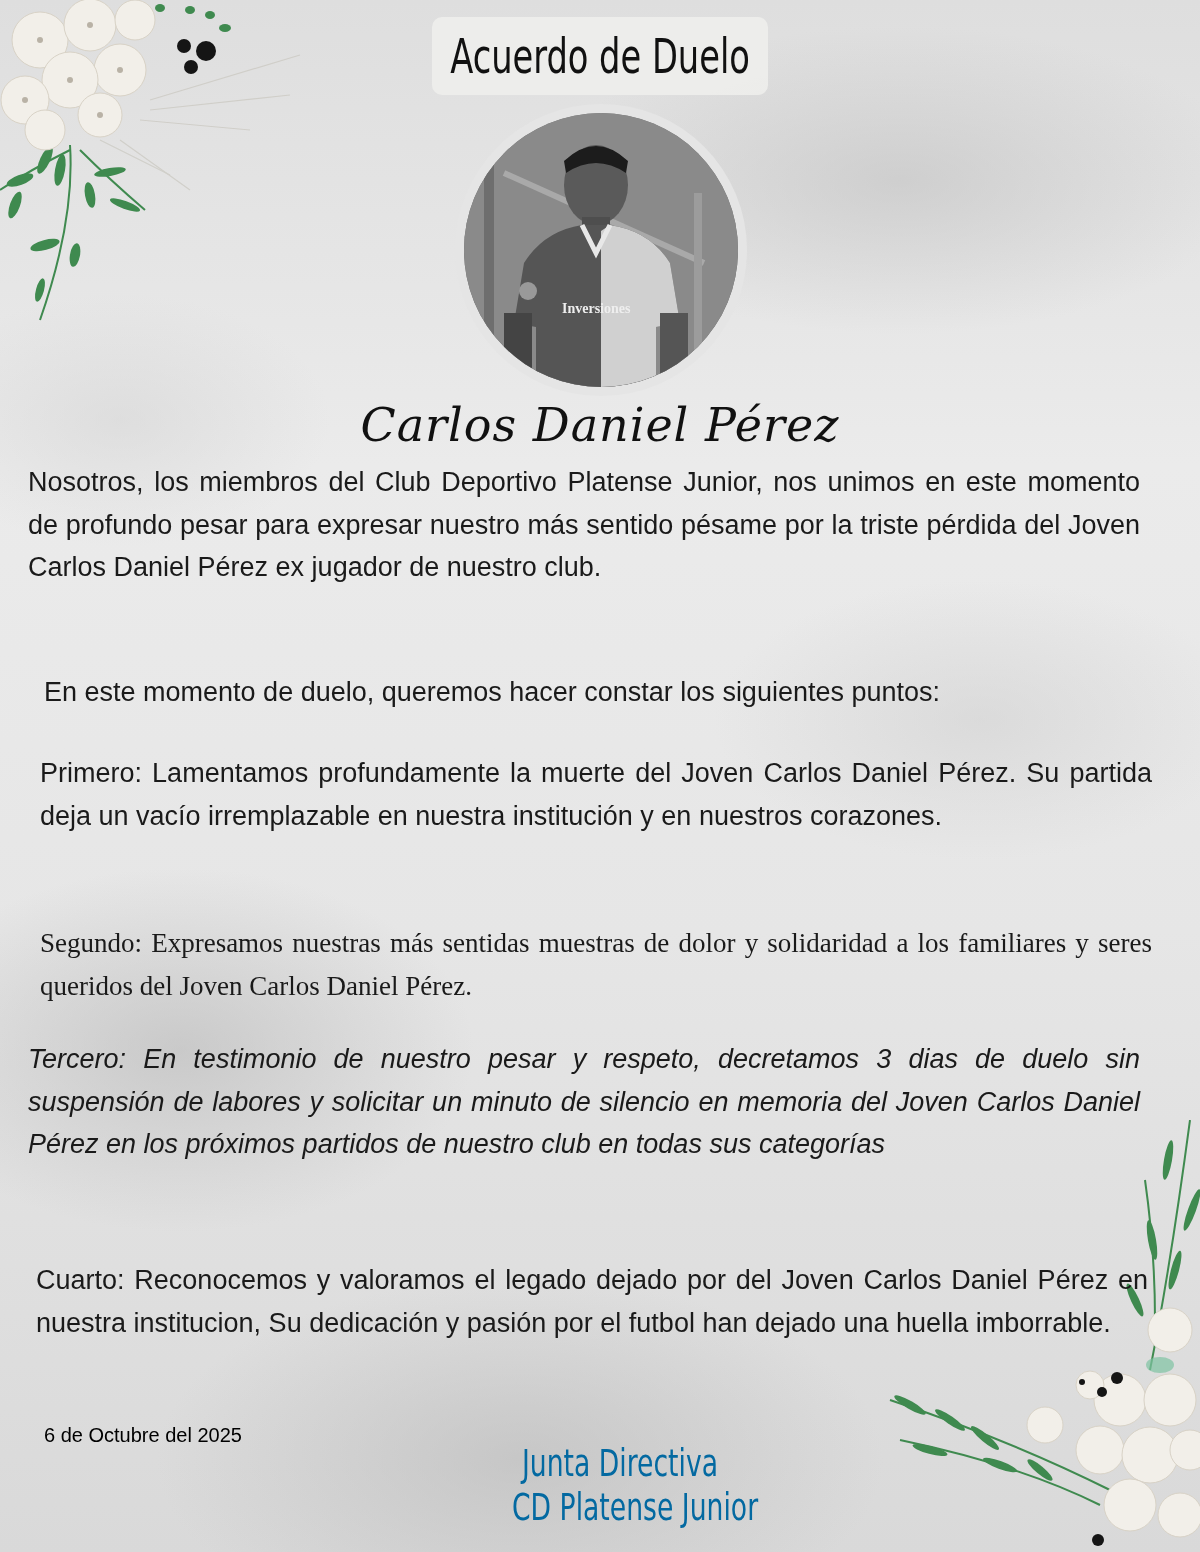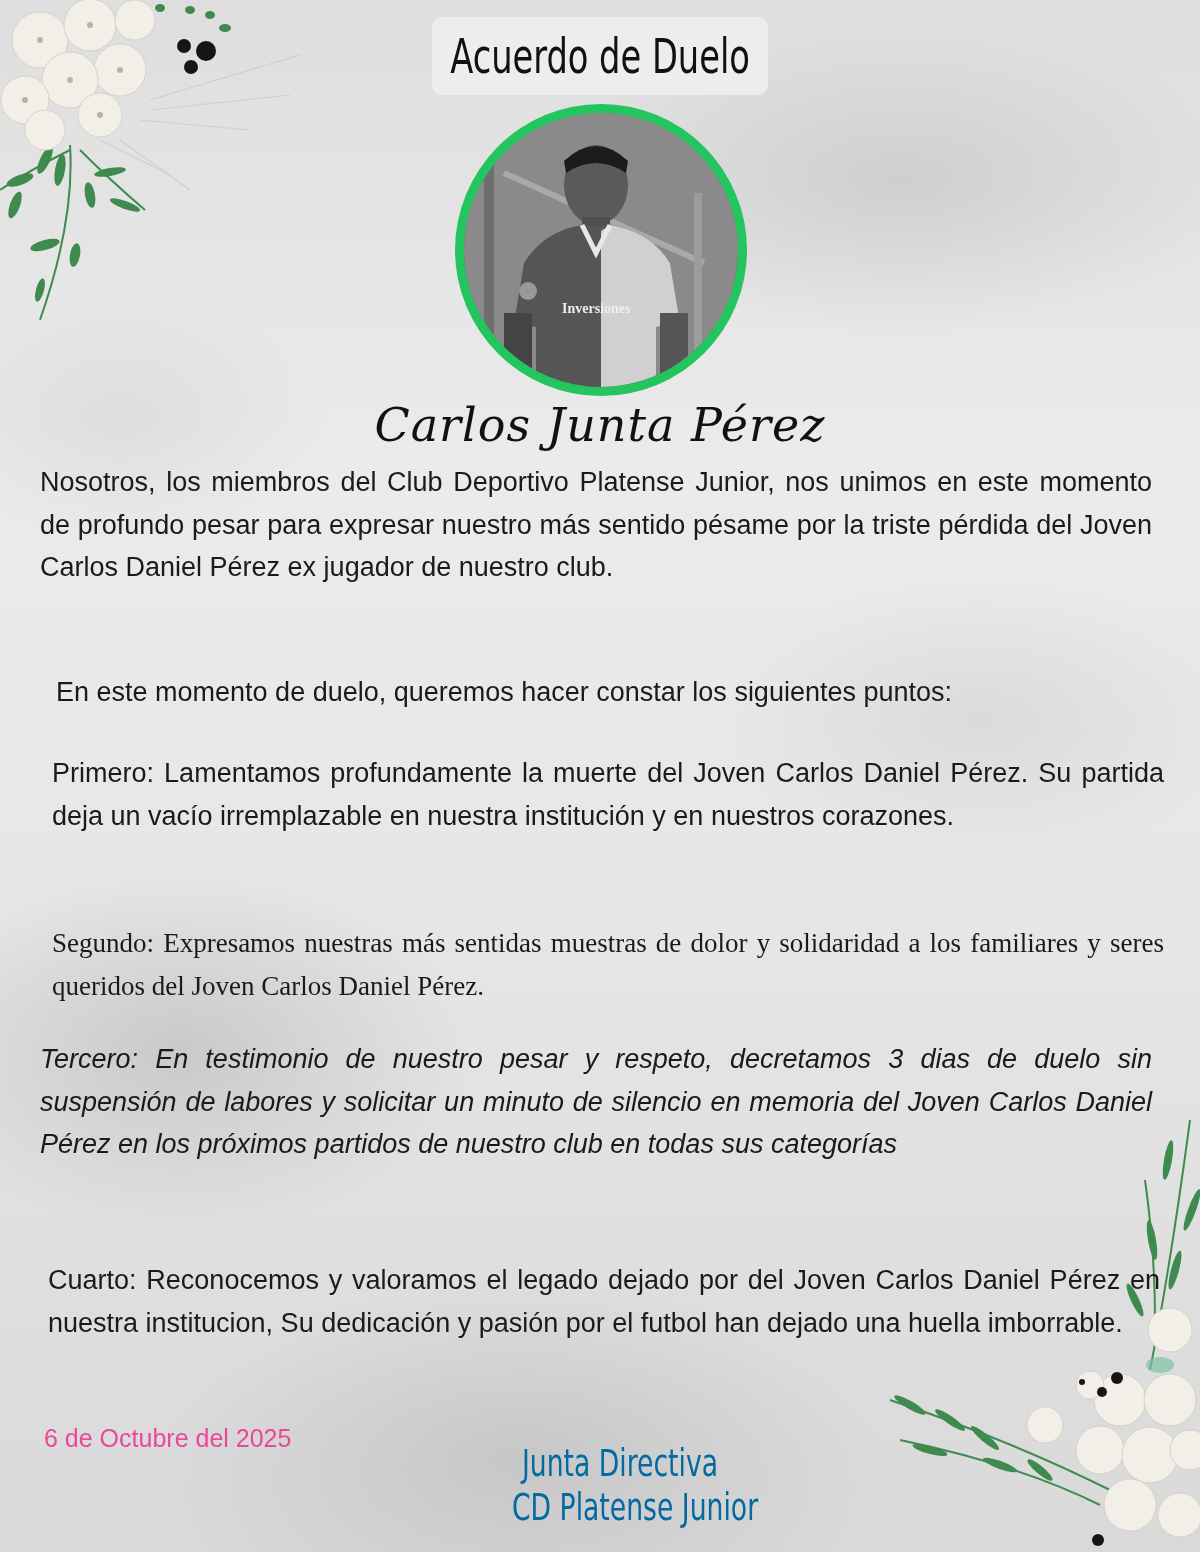--- a/index.html
+++ b/index.html
@@ -20,39 +20,39 @@
     background: rgba(238,238,236,0.92); border-radius: 10px;
     display: flex; align-items: center; justify-content: center;
   }
   .title-text {
     font-family: "DejaVu Sans Condensed", "DejaVu Sans", sans-serif;
     font-size: 48px; letter-spacing: 0px; color: #111;
     transform: scaleX(0.78); white-space: nowrap;
   }
   .photo-wrap {
     position: absolute; left: 455px; top: 104px; width: 292px; height: 292px;
-    border-radius: 50%; background: #22c55e; padding: 0;
+    border-radius: 50%; background: #e5e5e5; padding: 0;
   }
   .photo {
     position: absolute; left: 9px; top: 9px; width: 274px; height: 274px; border-radius: 50%;
     overflow: hidden;
     background: radial-gradient(circle at 50% 40%, #9a9a9a, #6c6c6c 60%, #4a4a4a);
   }
   .name-script {
     position: absolute; left: 0; right: 0; top: 398px; text-align: center;
     font-family: "DejaVu Serif", serif; font-style: italic;
     font-size: 46px; color: #111; letter-spacing: 1px;
   }
   .body-text {
-    position: absolute; left: 40px; width: 1112px;
+    position: absolute; left: 28px; width: 1112px;
     font-size: 27px; line-height: 42.5px; text-align: justify; color: #1a1a1a;
   }
   .body-text.nojust { text-align: left; }
   .date {
-    position: absolute; left: 44px; top: 1424px; font-size: 25px; color: #ec4899;
+    position: absolute; left: 44px; top: 1424px; font-size: 20px; color: #000000;
   }
   .signature {
     position: absolute; left: 470px; width: 300px; top: 1442px; text-align: center;
     font-family: "DejaVu Sans", sans-serif; font-size: 37px; line-height: 44px; color: #0369a1;
   }
   .signature span { display: block; transform: scaleX(0.72); white-space: nowrap; }
   .deco { position: absolute; }
 </style>
 </head>
 <body>
@@ -170,21 +170,21 @@
       <path d="M137 118 L146 112 Q186 118 206 150 L216 210 L192 214 L192 274 L137 274 Z" fill="#d0d0d0"></path>
       <path d="M118 112 L132 140 L146 112" stroke="#e8e8e8" stroke-width="5" fill="none"></path>
       <text x="98" y="200" font-family="Liberation Serif, serif" font-size="14" fill="#eee" font-weight="bold">Inversiones</text>
       <circle cx="64" cy="178" r="9" fill="#999"></circle>
       <rect x="40" y="200" width="28" height="74" fill="#444"></rect>
       <rect x="196" y="200" width="28" height="74" fill="#555"></rect>
     </svg>
   </div>
 </div>
 
-<div class="name-script">Carlos Junta Pérez</div>
+<div class="name-script">Carlos Daniel Pérez</div>
 
 <p class="body-text" style="top:461px;margin:0;">Nosotros, los miembros del Club Deportivo Platense Junior, nos unimos en este momento de profundo pesar para expresar nuestro más sentido pésame por la triste pérdida del Joven Carlos Daniel Pérez ex jugador de nuestro club.</p>
 <p class="body-text nojust" style="top:655px;margin:16px;">En este momento de duelo, queremos hacer constar los siguientes puntos:</p>
 <p class="body-text" style="top:740px;margin:12px;">Primero: Lamentamos profundamente la muerte del Joven Carlos Daniel Pérez. Su partida deja un vacío irremplazable en nuestra institución y en nuestros corazones.</p>
 <p class="body-text" style="top:910px;margin:12px;font-family:Liberation Serif, serif;">Segundo: Expresamos nuestras más sentidas muestras de dolor y solidaridad a los familiares y seres queridos del Joven Carlos Daniel Pérez.</p>
 <p class="body-text" style="top:1038px;margin:0;font-style:italic;">Tercero: En testimonio de nuestro pesar y respeto, decretamos 3 dias de duelo sin suspensión de labores y solicitar un minuto de silencio en memoria del Joven Carlos Daniel Pérez en los próximos partidos de nuestro club en todas sus categorías</p>
 <p class="body-text" style="top:1251px;margin:8px;">Cuarto: Reconocemos y valoramos el legado dejado por del Joven Carlos Daniel Pérez en nuestra institucion, Su dedicación y pasión por el futbol han dejado una huella imborrable.</p>
 
 <div class="date">6 de Octubre del 2025</div>
 

